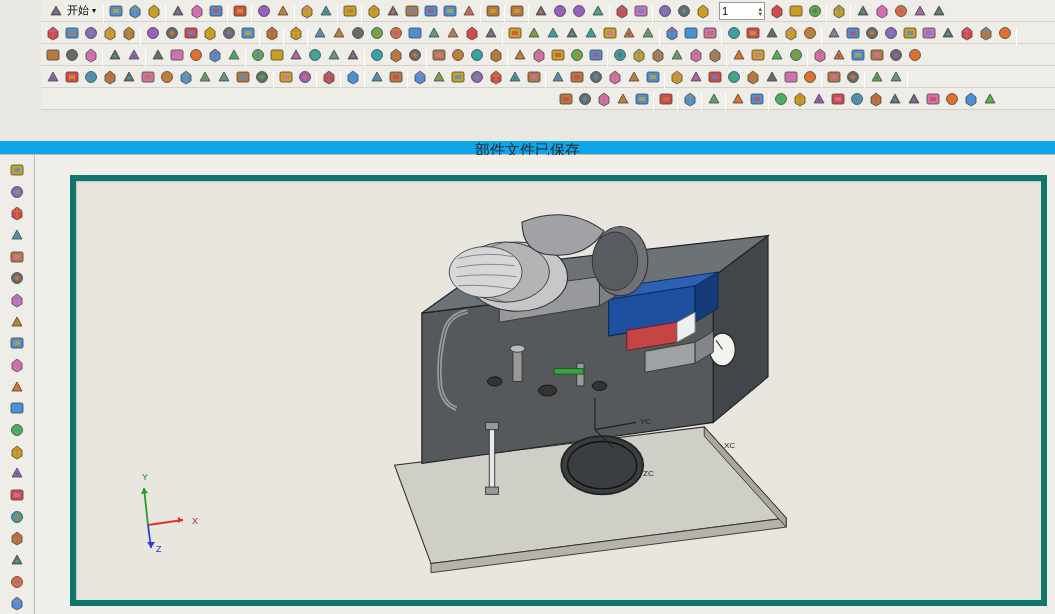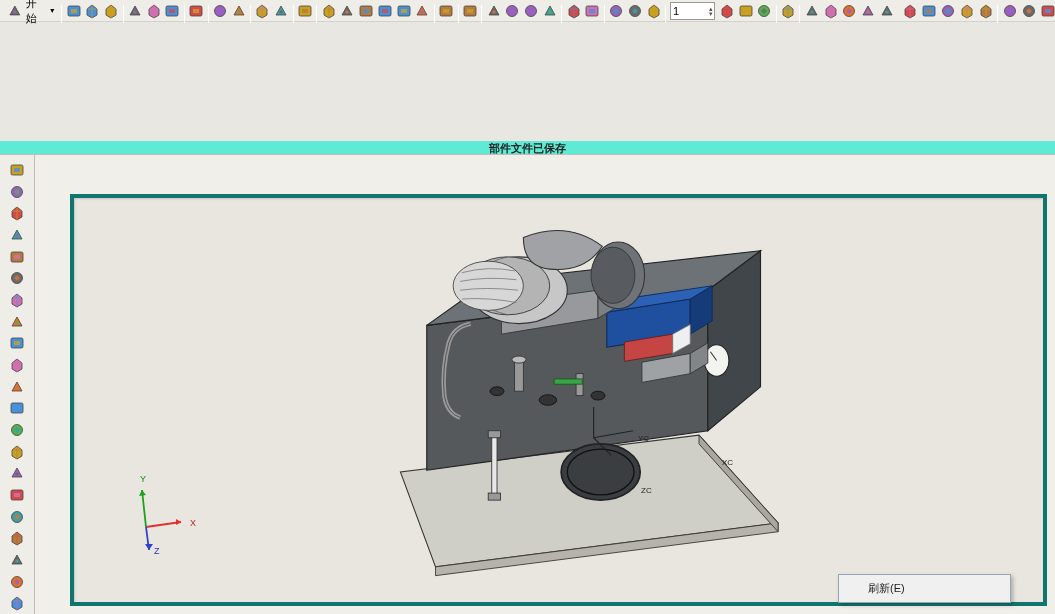--- a/index.html
+++ b/index.html
@@ -1,25 +1,25 @@
 <!DOCTYPE html>
 <html><head>
 <meta charset="utf-8">
 <style>
   * { box-sizing: border-box; margin: 0; padding: 0; }
   html, body { width: 1055px; height: 614px; font-family: "Segoe UI", Arial, sans-serif; font-size: 11px; background:#e9e7e2; overflow:hidden; }
   .btn { display:inline-flex; align-items:center; justify-content:center; width:19px; height:19px; margin:0px; cursor:pointer; border:1px solid transparent; border-radius:2px; }
   .sep { display:inline-block; width:1px; height:18px; margin:0 2px; background:#c5c2ba; border-right:1px solid #fff; position:relative; top:3px;}
   .toolbar-row { display:flex; flex-wrap:nowrap; align-items:center; padding:1px 2px; background:#efede7; border-bottom:1px solid #d3d1cb;}
-  .toolbar-area { display:flex; flex-direction:row; }
+  .toolbar-area { display:flex; flex-direction:column;padding-left:41px; }
   .vert-bar { position:absolute; left:0; top:155px; bottom:0; width:35px; background:#efede7; border-right:1px solid #bfbdb6; display:flex; flex-direction:column; align-items:center; padding-top:4px;}
   .vert-btn { width:22px; height:20px; margin:1px 0; display:flex; align-items:center; justify-content:center; cursor:pointer; border:1px solid transparent; border-radius:2px;}
-  .status-row { position:absolute; top:141px; left:0; right:0; height:14px; text-align:center; font-weight:bold; font-size:11px; color:#222; border-bottom:1px solid #bfbdb6; background:#5eead4;}
+  .status-row { position:absolute; top:141px; left:0; right:0; height:14px; text-align:center; font-weight:normal; font-size:15px; color:#222; border-bottom:1px solid #bfbdb6; background:#0ea5e9;}
   .viewport { position:absolute; left:35px; top:155px; right:0; bottom:0; background:#f0efe9;}
-  .canvas { position:absolute; left:35px; top:20px; right:8px; bottom:8px; background:#e8e6de; border:4px solid #0f766e; box-shadow:inset 1px 1px 2px rgba(0,0,0,0.15);margin-top:19px;}
+  .canvas { position:absolute; left:35px; top:20px; right:8px; bottom:8px; background:#e8e6de; border:6px solid #0f766e; box-shadow:inset 1px 1px 2px rgba(0,0,0,0.15);}
   .start-btn { display:inline-flex; align-items:center; height:19px; padding:0 4px; gap:3px; border:1px solid transparent; border-radius:2px; cursor:pointer;}
   .start-btn .caret { font-size:8px;}
   .num-combo { display:inline-flex; align-items:center; width:46px; height:18px; background:#fff; border:1px solid #9a9890; margin:0 2px; padding:0 2px;}
   .num-combo .carets { display:flex; flex-direction:column; margin-left:auto; font-size:7px; line-height:5px; color:#555;}
   .context-menu { position:absolute; left:803px; top:419px; width:173px; background:#f0f0f0; border:1px solid #97a6b7; box-shadow:2px 2px 4px rgba(0,0,0,0.25); padding:2px 1px;}
   .menu-item { padding:4px 6px 4px 28px; cursor:default; font-size:11px; color:#222; }
   svg.icon { width:16px; height:16px; }
   .triad { position:absolute; left:52px; bottom:50px; width:80px; height:80px;}
   .axis-lbl { position:absolute; font-size:9px; }
   .coord-lbl { position:absolute; font-size:8px; color:#222;}
@@ -1514,16 +1514,13 @@
       <line x1="20" y1="55" x2="16" y2="18" stroke="#20a020" stroke-width="1.8"></line>
       <polygon points="16,18 13,24 20,23" fill="#20a020"></polygon>
       <line x1="20" y1="55" x2="23" y2="78" stroke="#3040d0" stroke-width="1.8"></line>
       <polygon points="23,78 19,72 27,72" fill="#3040d0"></polygon>
     </svg>
     <div class="axis-lbl" style="color:#c02525;left:116px;bottom:74px">X</div>
     <div class="axis-lbl" style="color:#1a8a1a;left:66px;bottom:118px">Y</div>
     <div class="axis-lbl" style="color:#2a38b0;left:80px;bottom:46px">Z</div>
   </div>
 
-  <div class="context-menu">
-    <div class="menu-item">刷新(E)</div>
-  </div>
 </div>
 
 </body></html>

